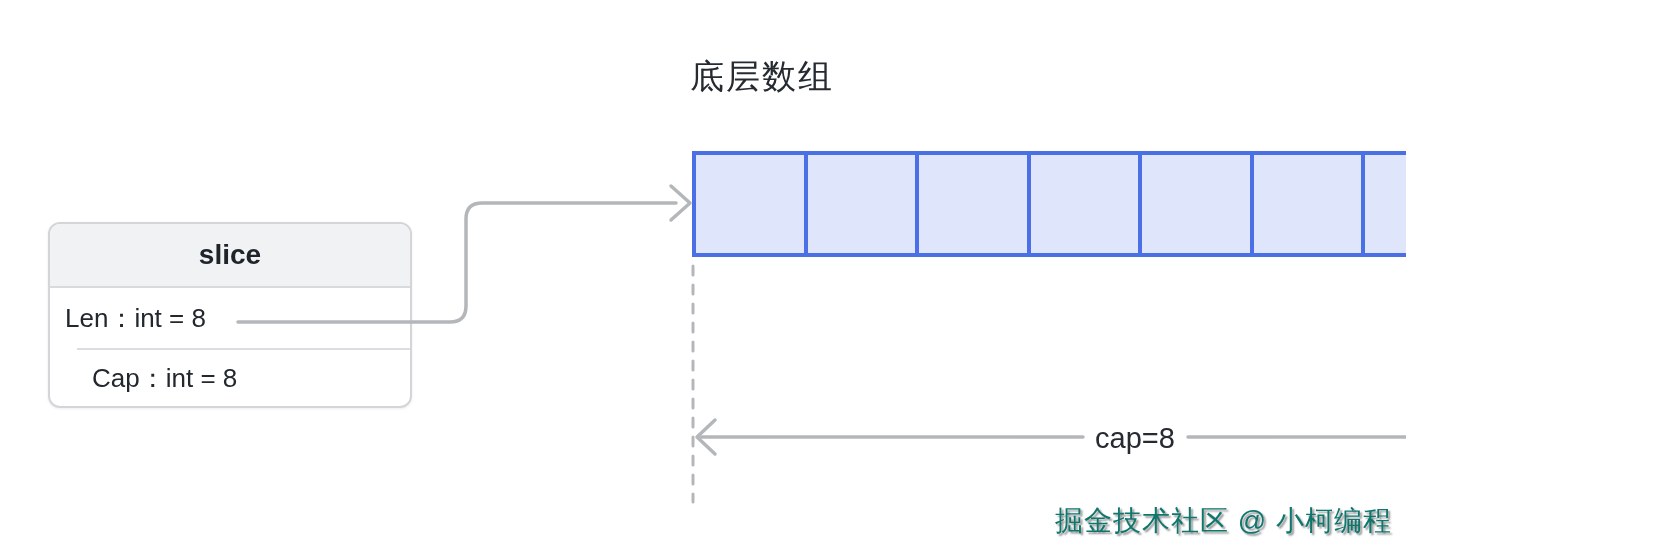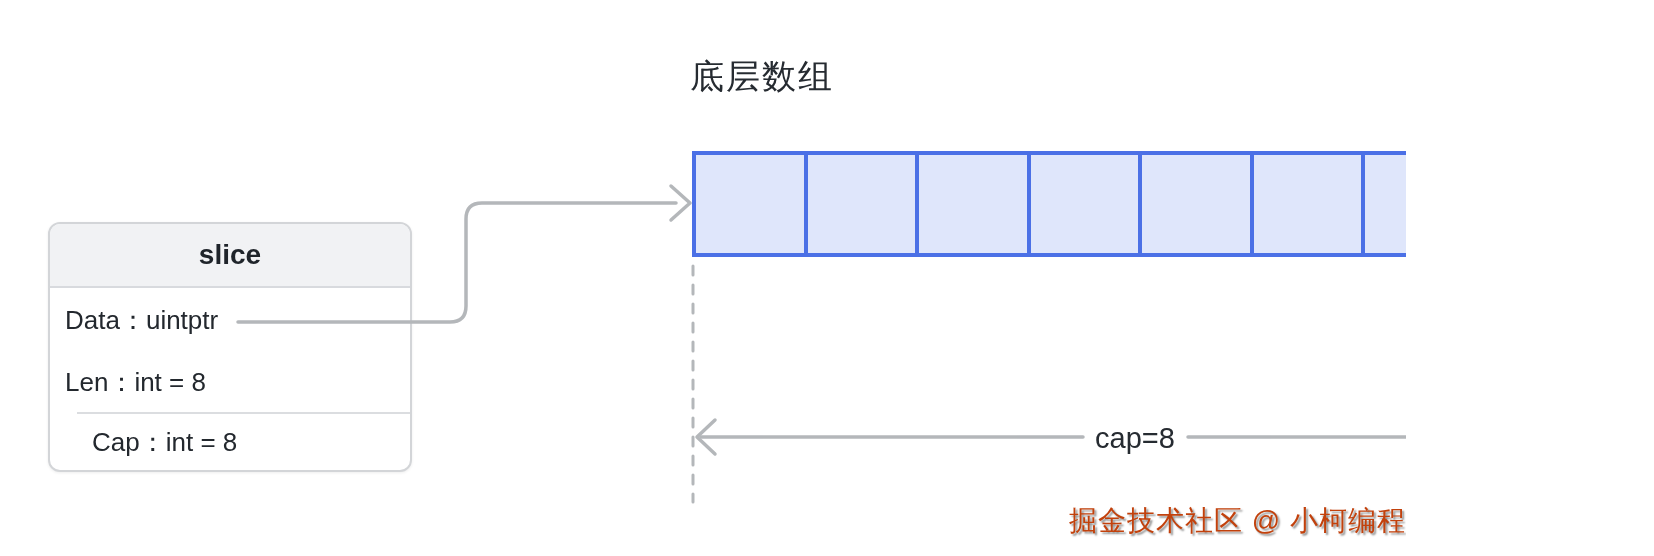--- a/index.html
+++ b/index.html
@@ -99,39 +99,38 @@
   }
   .cap-label-text {
     font-family: "Liberation Sans", "DejaVu Sans", sans-serif;
     font-size: 29px;
     fill: #262b31;
   }
 
   
   .watermark {
     position: absolute;
-    right: 0;
+    right: 14px;
     top: 502px;
     font-size: 28px;
     letter-spacing: 1px;
-    color: #c2410c;
+    color: #0f766e;
     text-shadow: 2px 2px 2px #8f8f8f, -1px -1px 0 #ffffff;
     white-space: nowrap;
   }
 </style>
 </head>
 <body>
 
 <div class="canvas">
 
   <div class="array-title">底层数组</div>
 
   <div class="slice-box">
     <div class="slice-header">slice</div>
-    <div class="slice-row row-data">Data：uintptr</div>
     <div class="slice-row row-len">Len：int = 8</div>
     <div class="slice-row row-cap">Cap：int = 8</div>
   </div>
 
   <div class="array-cells">
       <div class="cell"></div>
       <div class="cell"></div>
       <div class="cell"></div>
       <div class="cell"></div>
       <div class="cell"></div>

